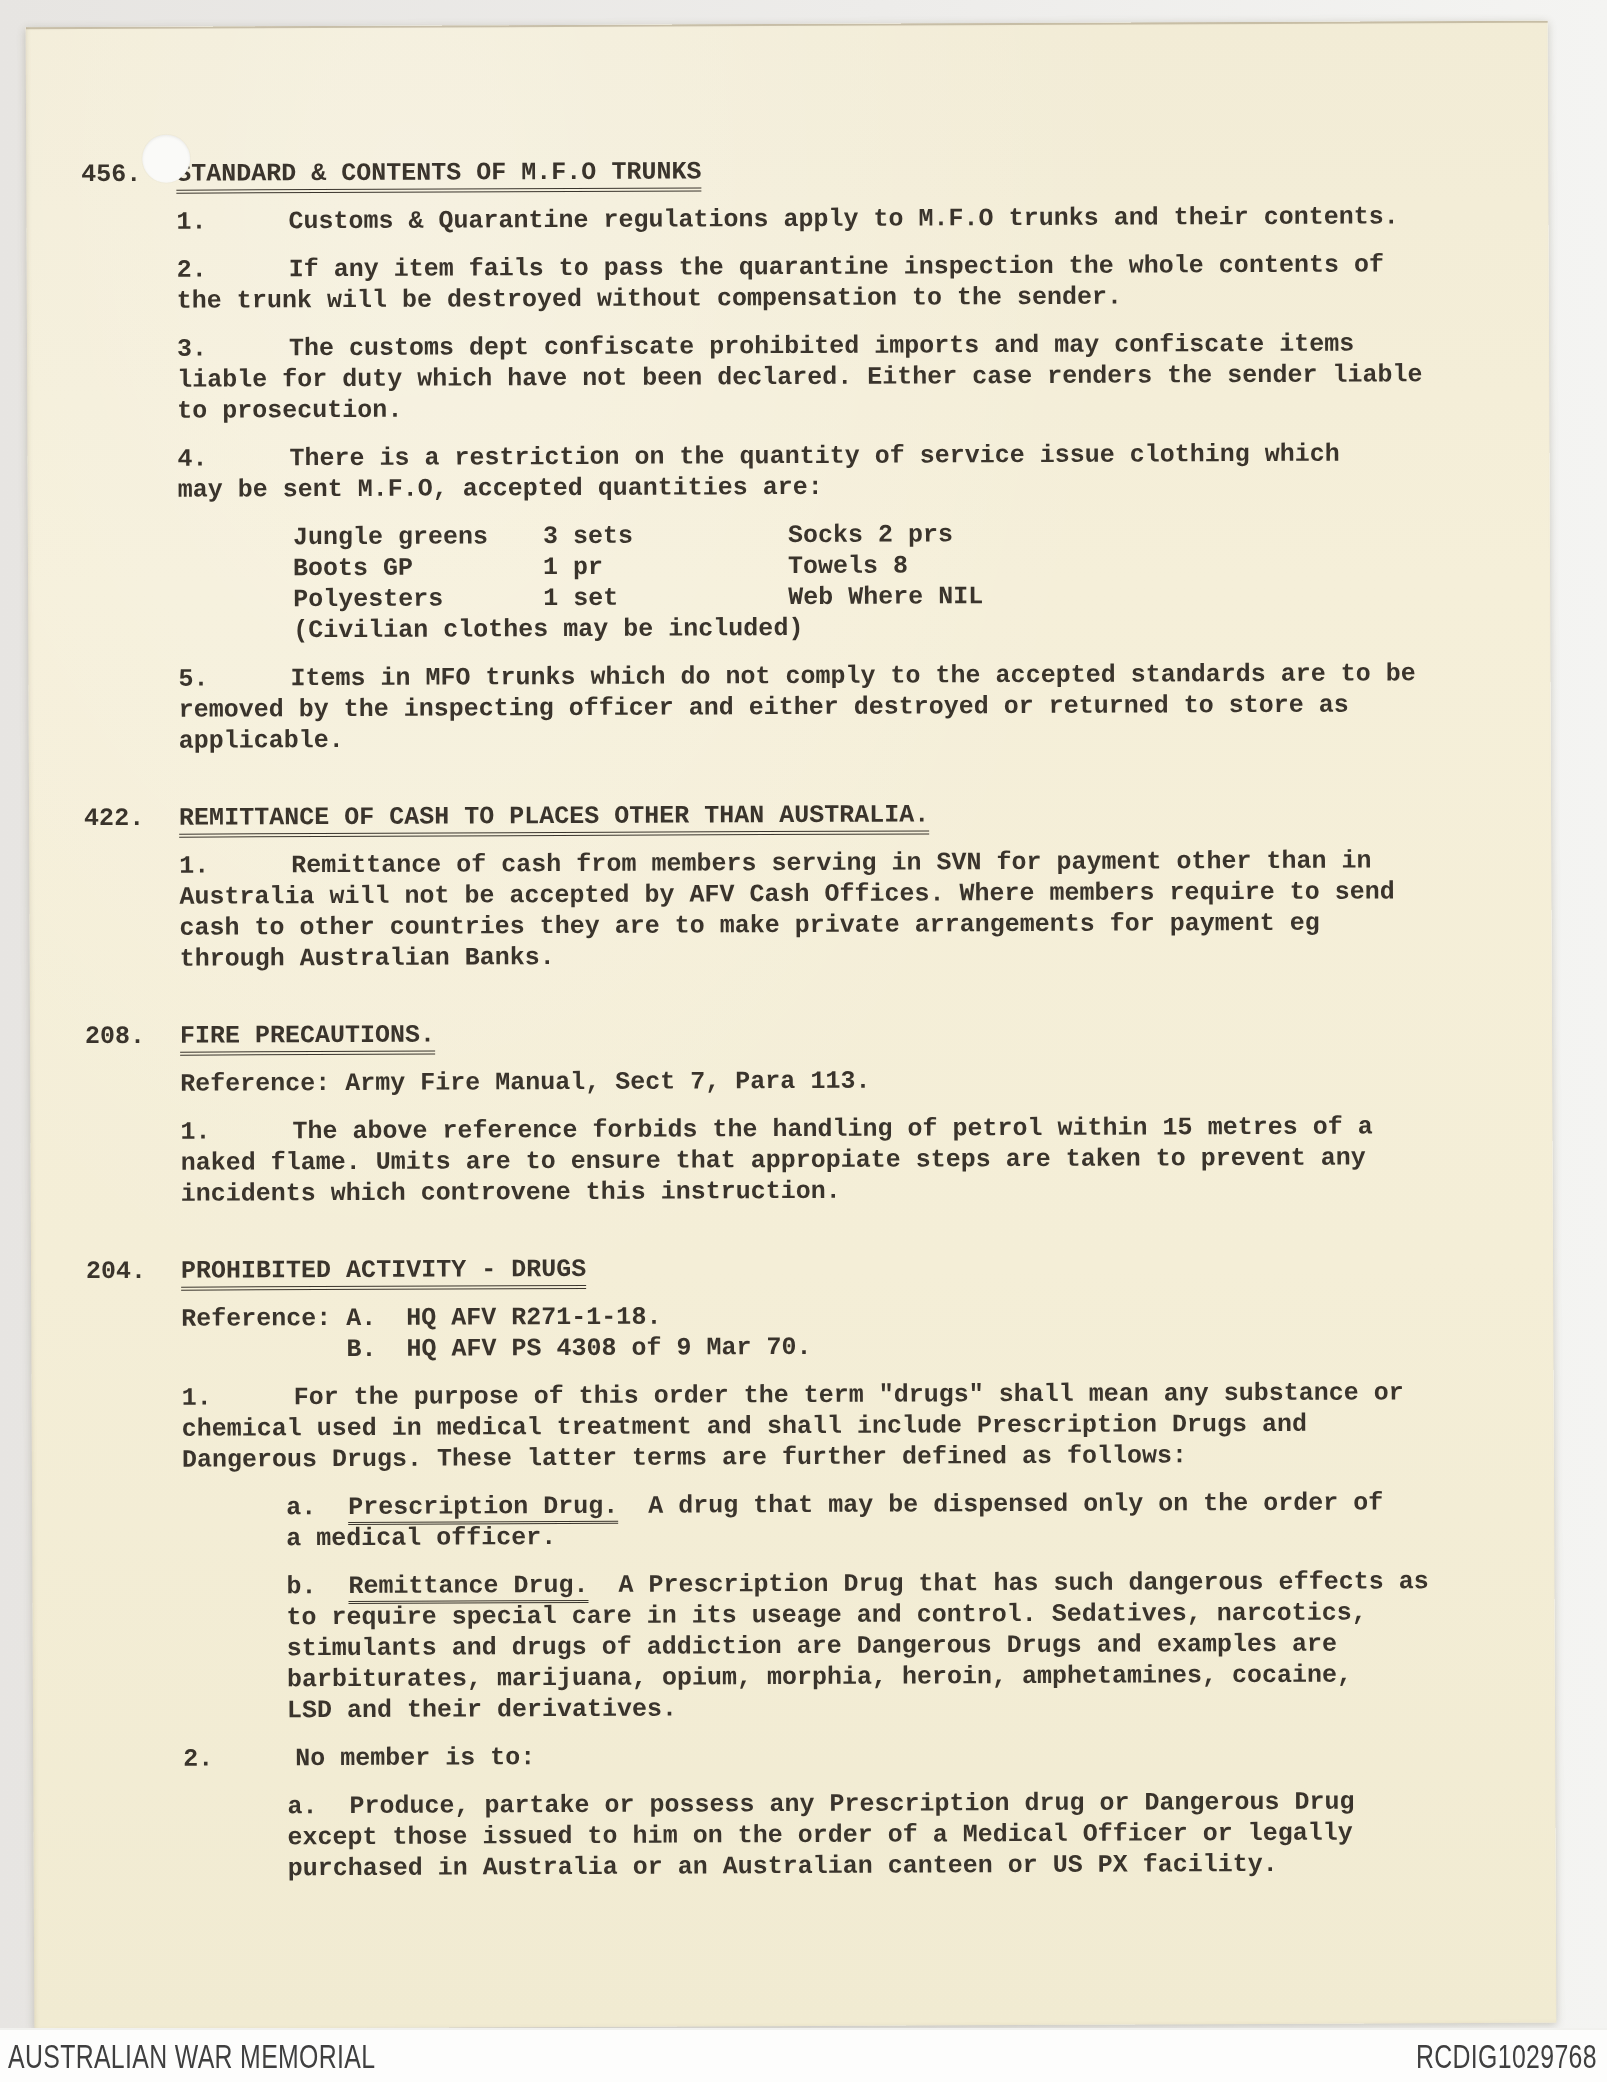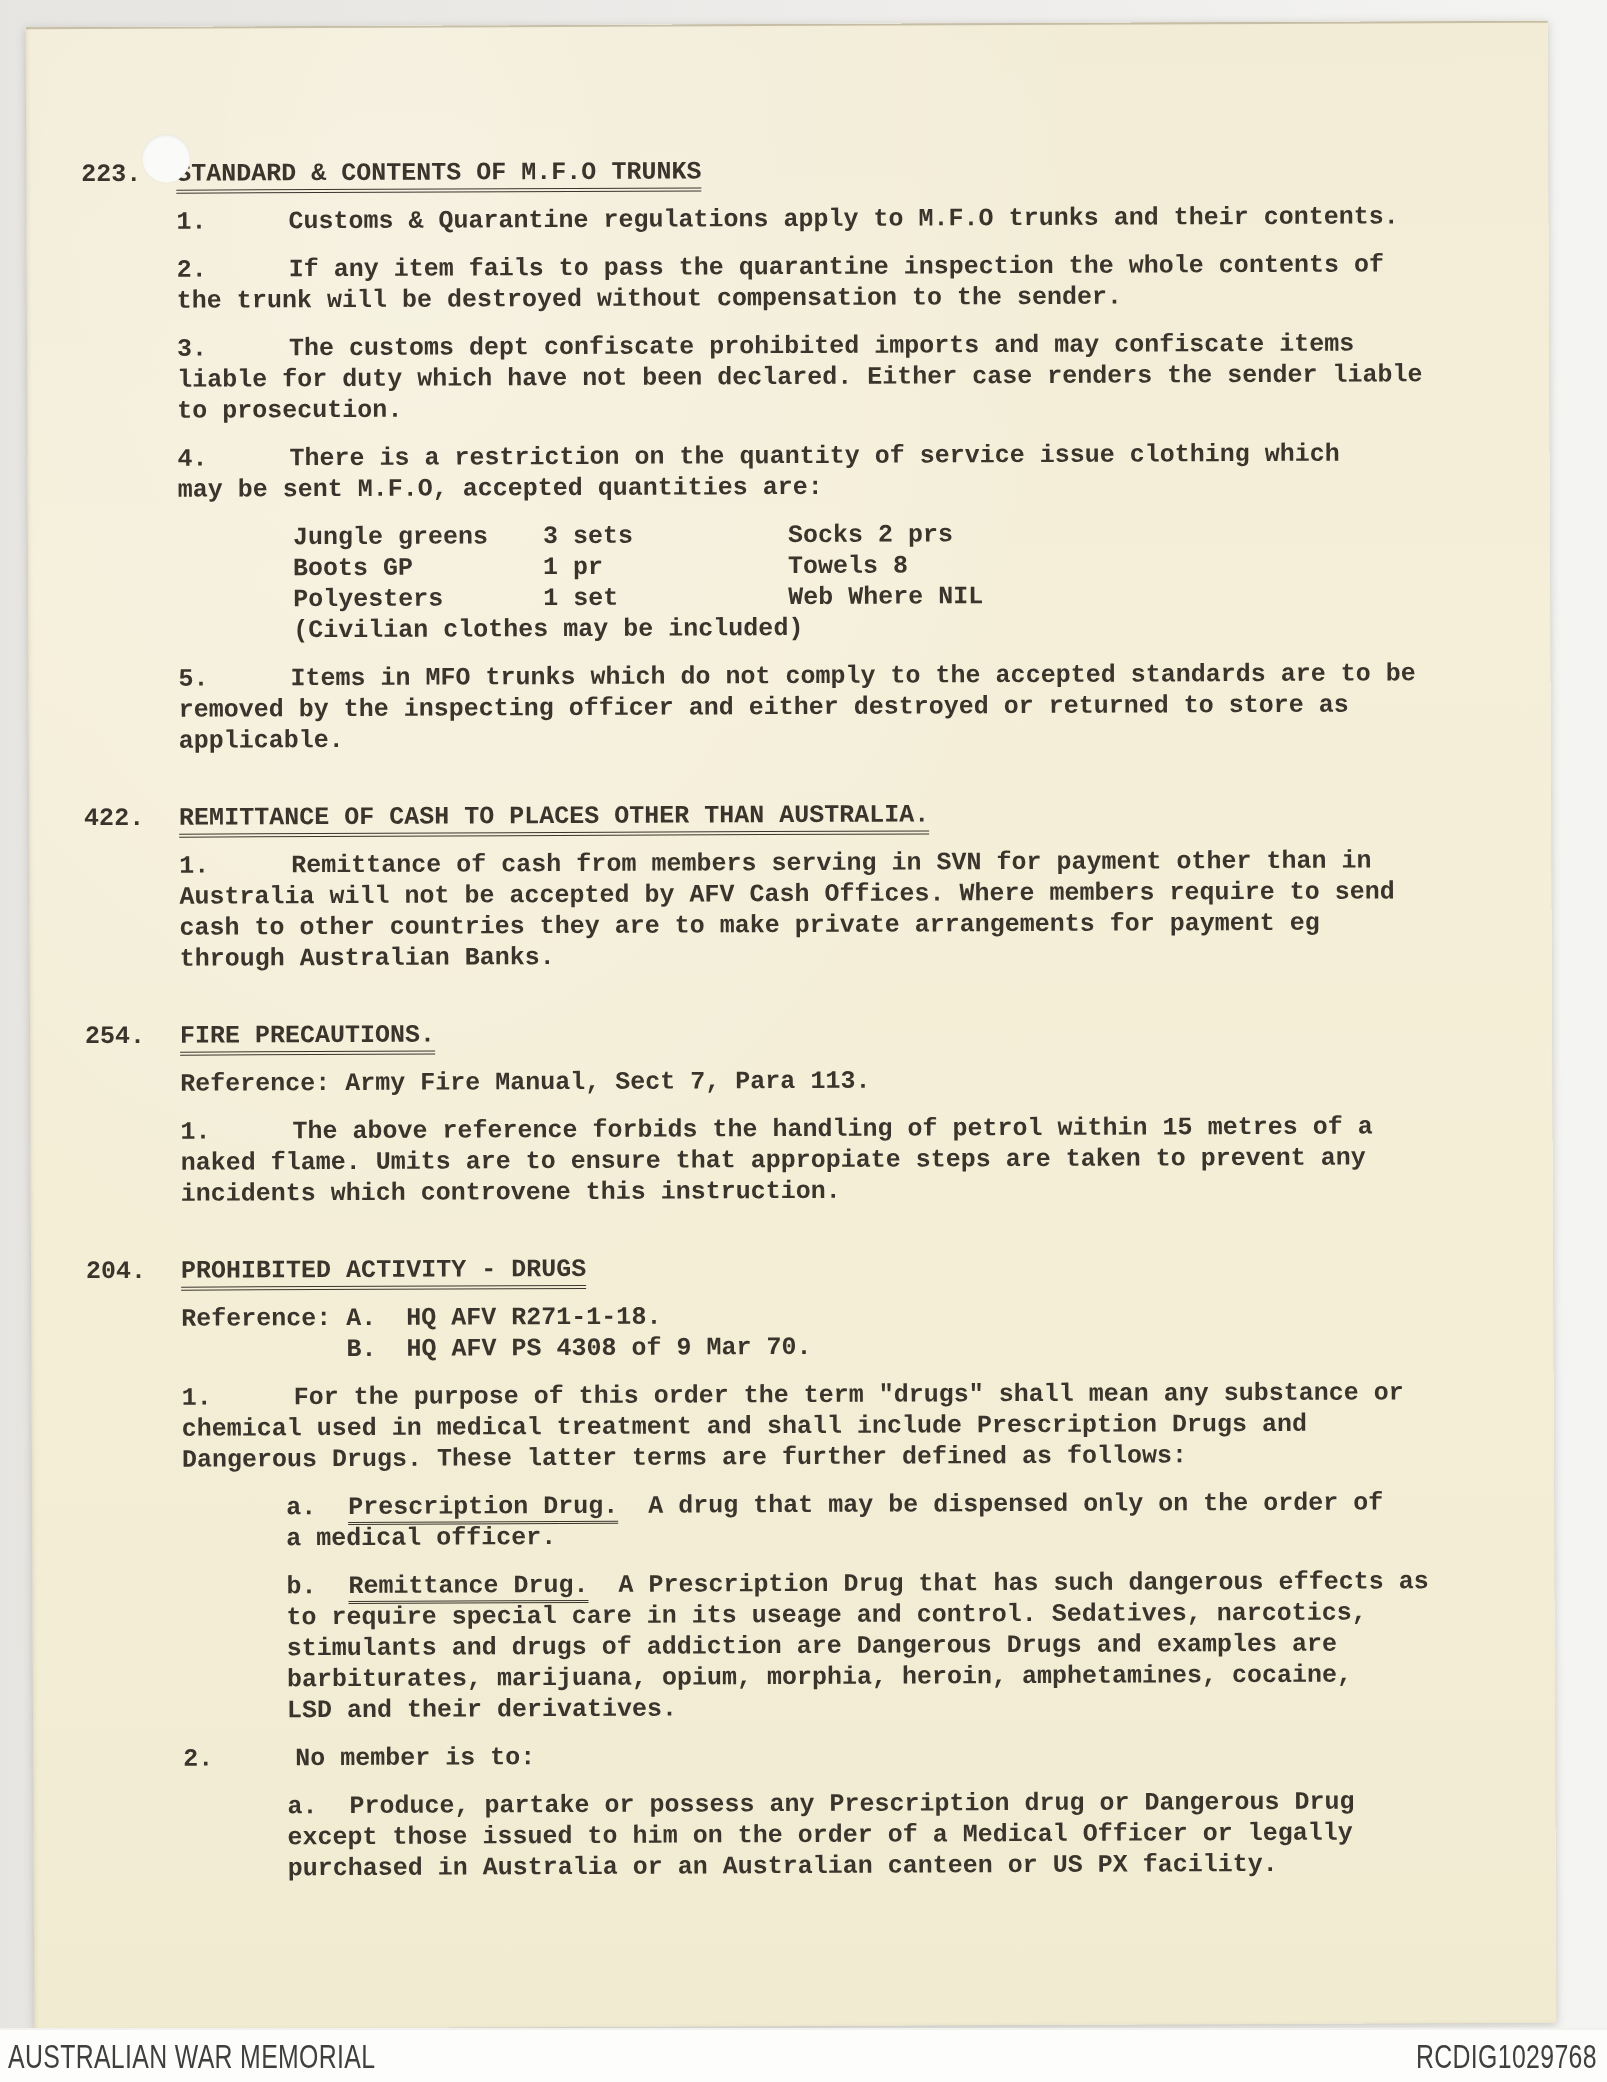--- a/index.html
+++ b/index.html
@@ -54,21 +54,21 @@
   .f-left{position:absolute;left:8px;transform:scaleX(0.73);transform-origin:0 50%;letter-spacing:0.5px;}
   .f-right{position:absolute;right:10px;transform:scaleX(0.73);transform-origin:100% 50%;letter-spacing:0.5px;}
 </style>
 </head>
 <body>
 
 <div class="paper">
   <div class="hole"></div>
   <div class="doc" id="doc">
       <div class="section">
-        <div class="sec-heading line"><span class="sec-num">223.</span><span class="u-title">STANDARD &amp; CONTENTS OF M.F.O TRUNKS</span></div>
+        <div class="sec-heading line"><span class="sec-num">456.</span><span class="u-title">STANDARD &amp; CONTENTS OF M.F.O TRUNKS</span></div>
         <div class="block">
           <div class="line"><span class="para-num">1.</span><span>Customs &amp; Quarantine regulations apply to M.F.O trunks and their contents.</span></div>
         </div>
         <div class="block">
           <div class="line"><span class="para-num">2.</span><span>If any item fails to pass the quarantine inspection the whole contents of</span></div>
           <div class="line">the trunk will be destroyed without compensation to the sender.</div>
         </div>
         <div class="block">
           <div class="line"><span class="para-num">3.</span><span>The customs dept confiscate prohibited imports and may confiscate items</span></div>
           <div class="line">liable for duty which have not been declared. Either case renders the sender liable</div>
@@ -93,21 +93,21 @@
       <div class="section">
         <div class="sec-heading line"><span class="sec-num">422.</span><span class="u-title">REMITTANCE OF CASH TO PLACES OTHER THAN AUSTRALIA.</span></div>
         <div class="block">
           <div class="line"><span class="para-num">1.</span><span>Remittance of cash from members serving in SVN for payment other than in</span></div>
           <div class="line">Australia will not be accepted by AFV Cash Offices. Where members require to send</div>
           <div class="line">cash to other countries they are to make private arrangements for payment eg</div>
           <div class="line">through Australian Banks.</div>
         </div>
       </div>
       <div class="section">
-        <div class="sec-heading line"><span class="sec-num">254.</span><span class="u-title">FIRE PRECAUTIONS.</span></div>
+        <div class="sec-heading line"><span class="sec-num">208.</span><span class="u-title">FIRE PRECAUTIONS.</span></div>
         <div class="block">
           <div class="line">Reference: Army Fire Manual, Sect 7, Para 113.</div>
         </div>
         <div class="block">
           <div class="line"><span class="para-num">1.</span><span>The above reference forbids the handling of petrol within 15 metres of a</span></div>
           <div class="line">naked flame. Umits are to ensure that appropiate steps are taken to prevent any</div>
           <div class="line">incidents which controvene this instruction.</div>
         </div>
       </div>
       <div class="section">

